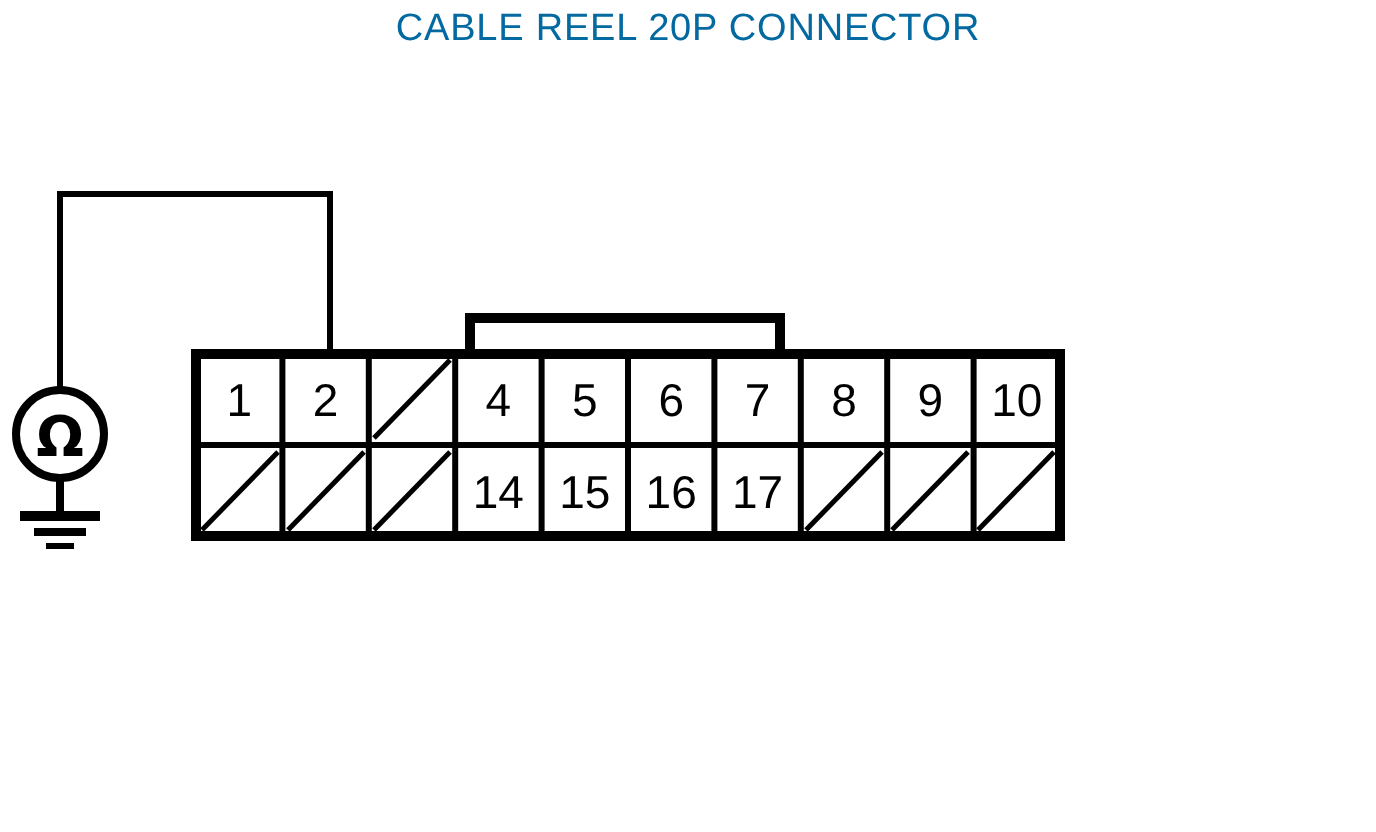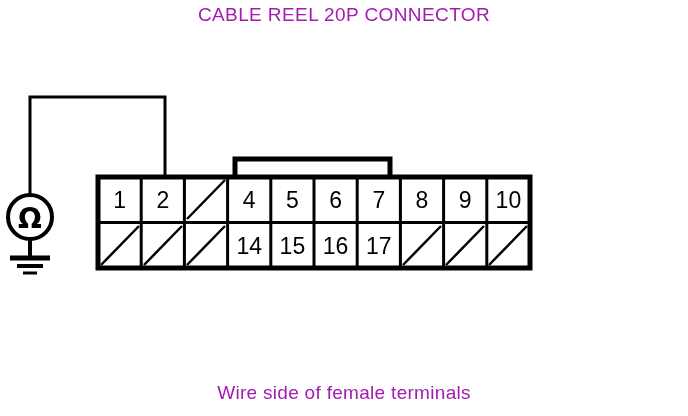--- a/index.html
+++ b/index.html
@@ -6,21 +6,21 @@
     margin: 0;
     padding: 0;
     background: #ffffff;
   }
   #page {
     position: relative;
     width: 688px;
     height: 416px;
     background: #ffffff;
     font-family: "Liberation Sans", sans-serif;
-    color: #a21caf;
+    color: #0369a1;
     overflow: hidden;
   }
   #title {
     position: absolute;
     left: 0;
     top: 4px;
     width: 688px;
     text-align: center;
     font-size: 19px;
     letter-spacing: 0.4px;
@@ -131,15 +131,14 @@
       <g>
         <text class="cell-num" x="249.2" y="254">14</text>
         <text class="cell-num" x="292.4" y="254">15</text>
         <text class="cell-num" x="335.6" y="254">16</text>
         <text class="cell-num" x="378.8" y="254">17</text>
       </g>
 
     </g>
   </svg>
 
-  <div id="caption">Wire side of female terminals</div>
 
 </div>
 
 </body></html>

